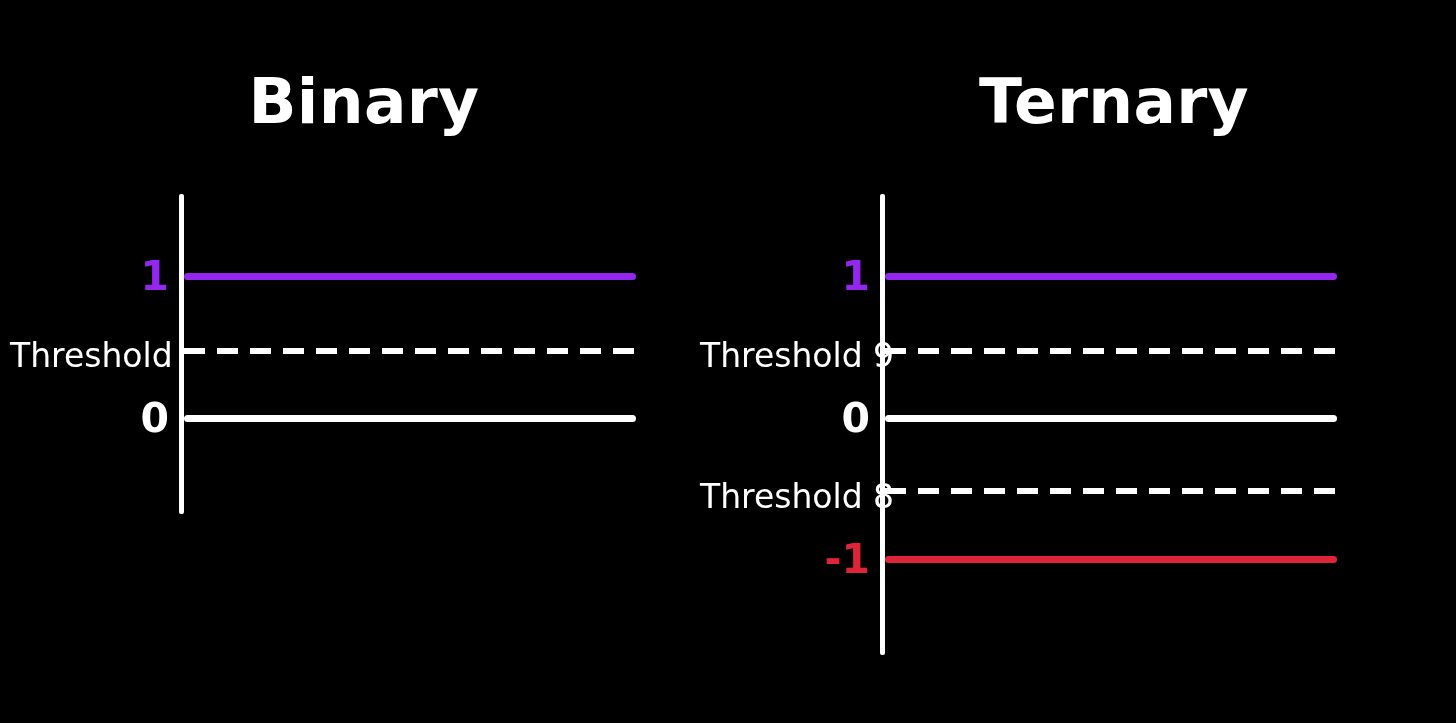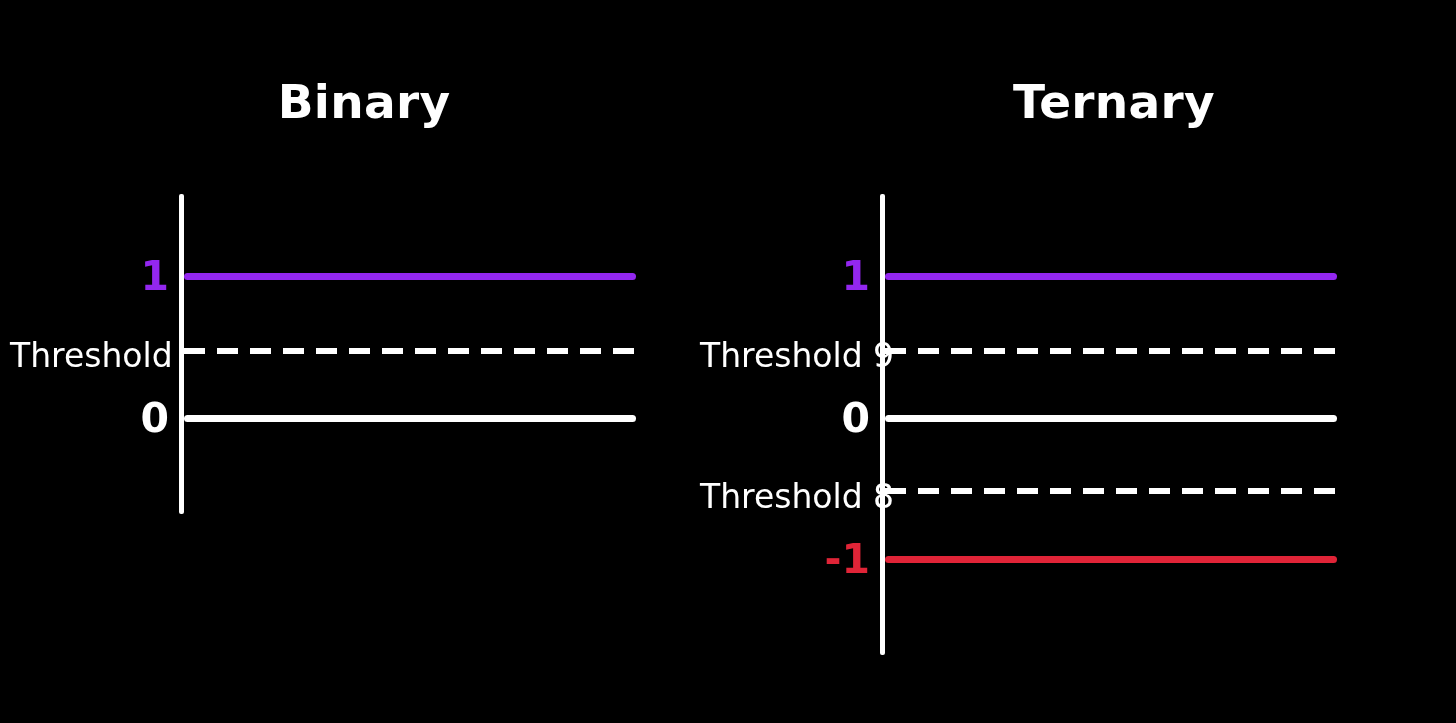--- a/index.html
+++ b/index.html
@@ -28,21 +28,21 @@
   }
   #panel-binary  { left: 0px;   width: 728px; }
   #panel-ternary { left: 750px; width: 728px; }
 
   .panel-title {
     position: absolute;
     top: 73px;
     width: 100%;
     text-align: center;
     color: #ffffff;
-    font-size: 47px;
+    font-size: 63px;
     font-weight: 700;
     letter-spacing: 0.3px;
     line-height: 58px;
     white-space: nowrap;
   }
 
   
   .axis {
     position: absolute;
     width: 5px;

